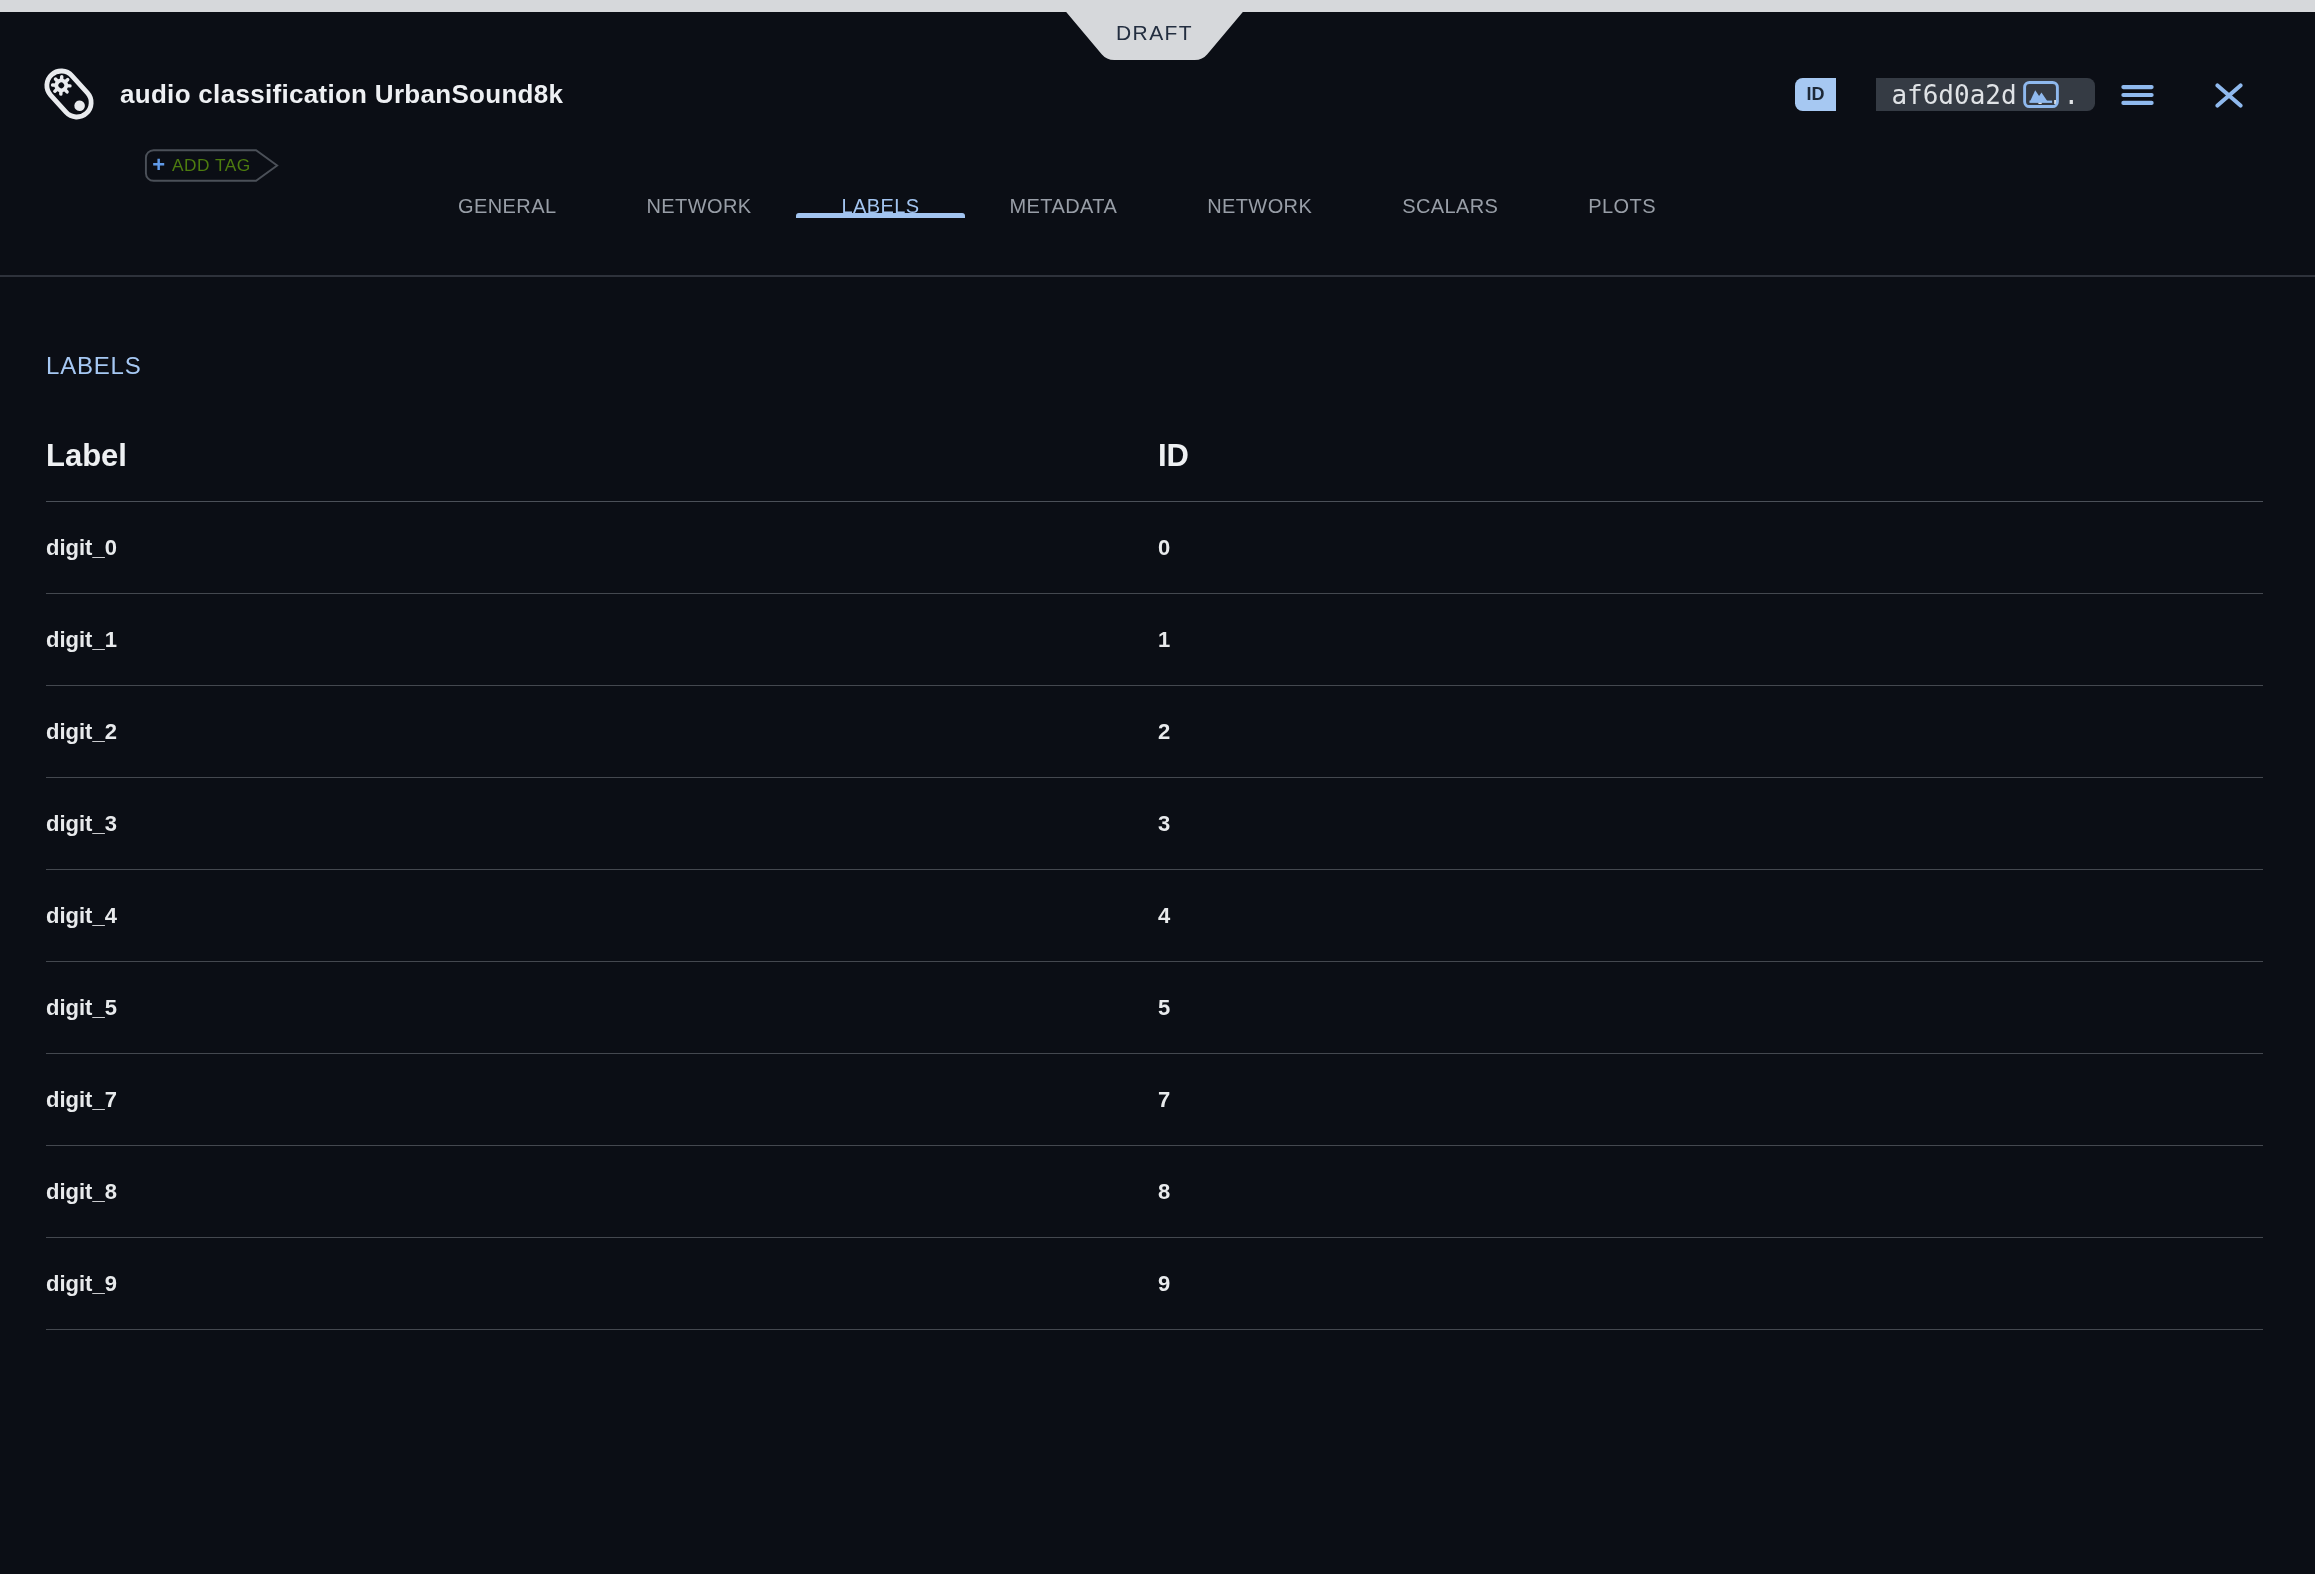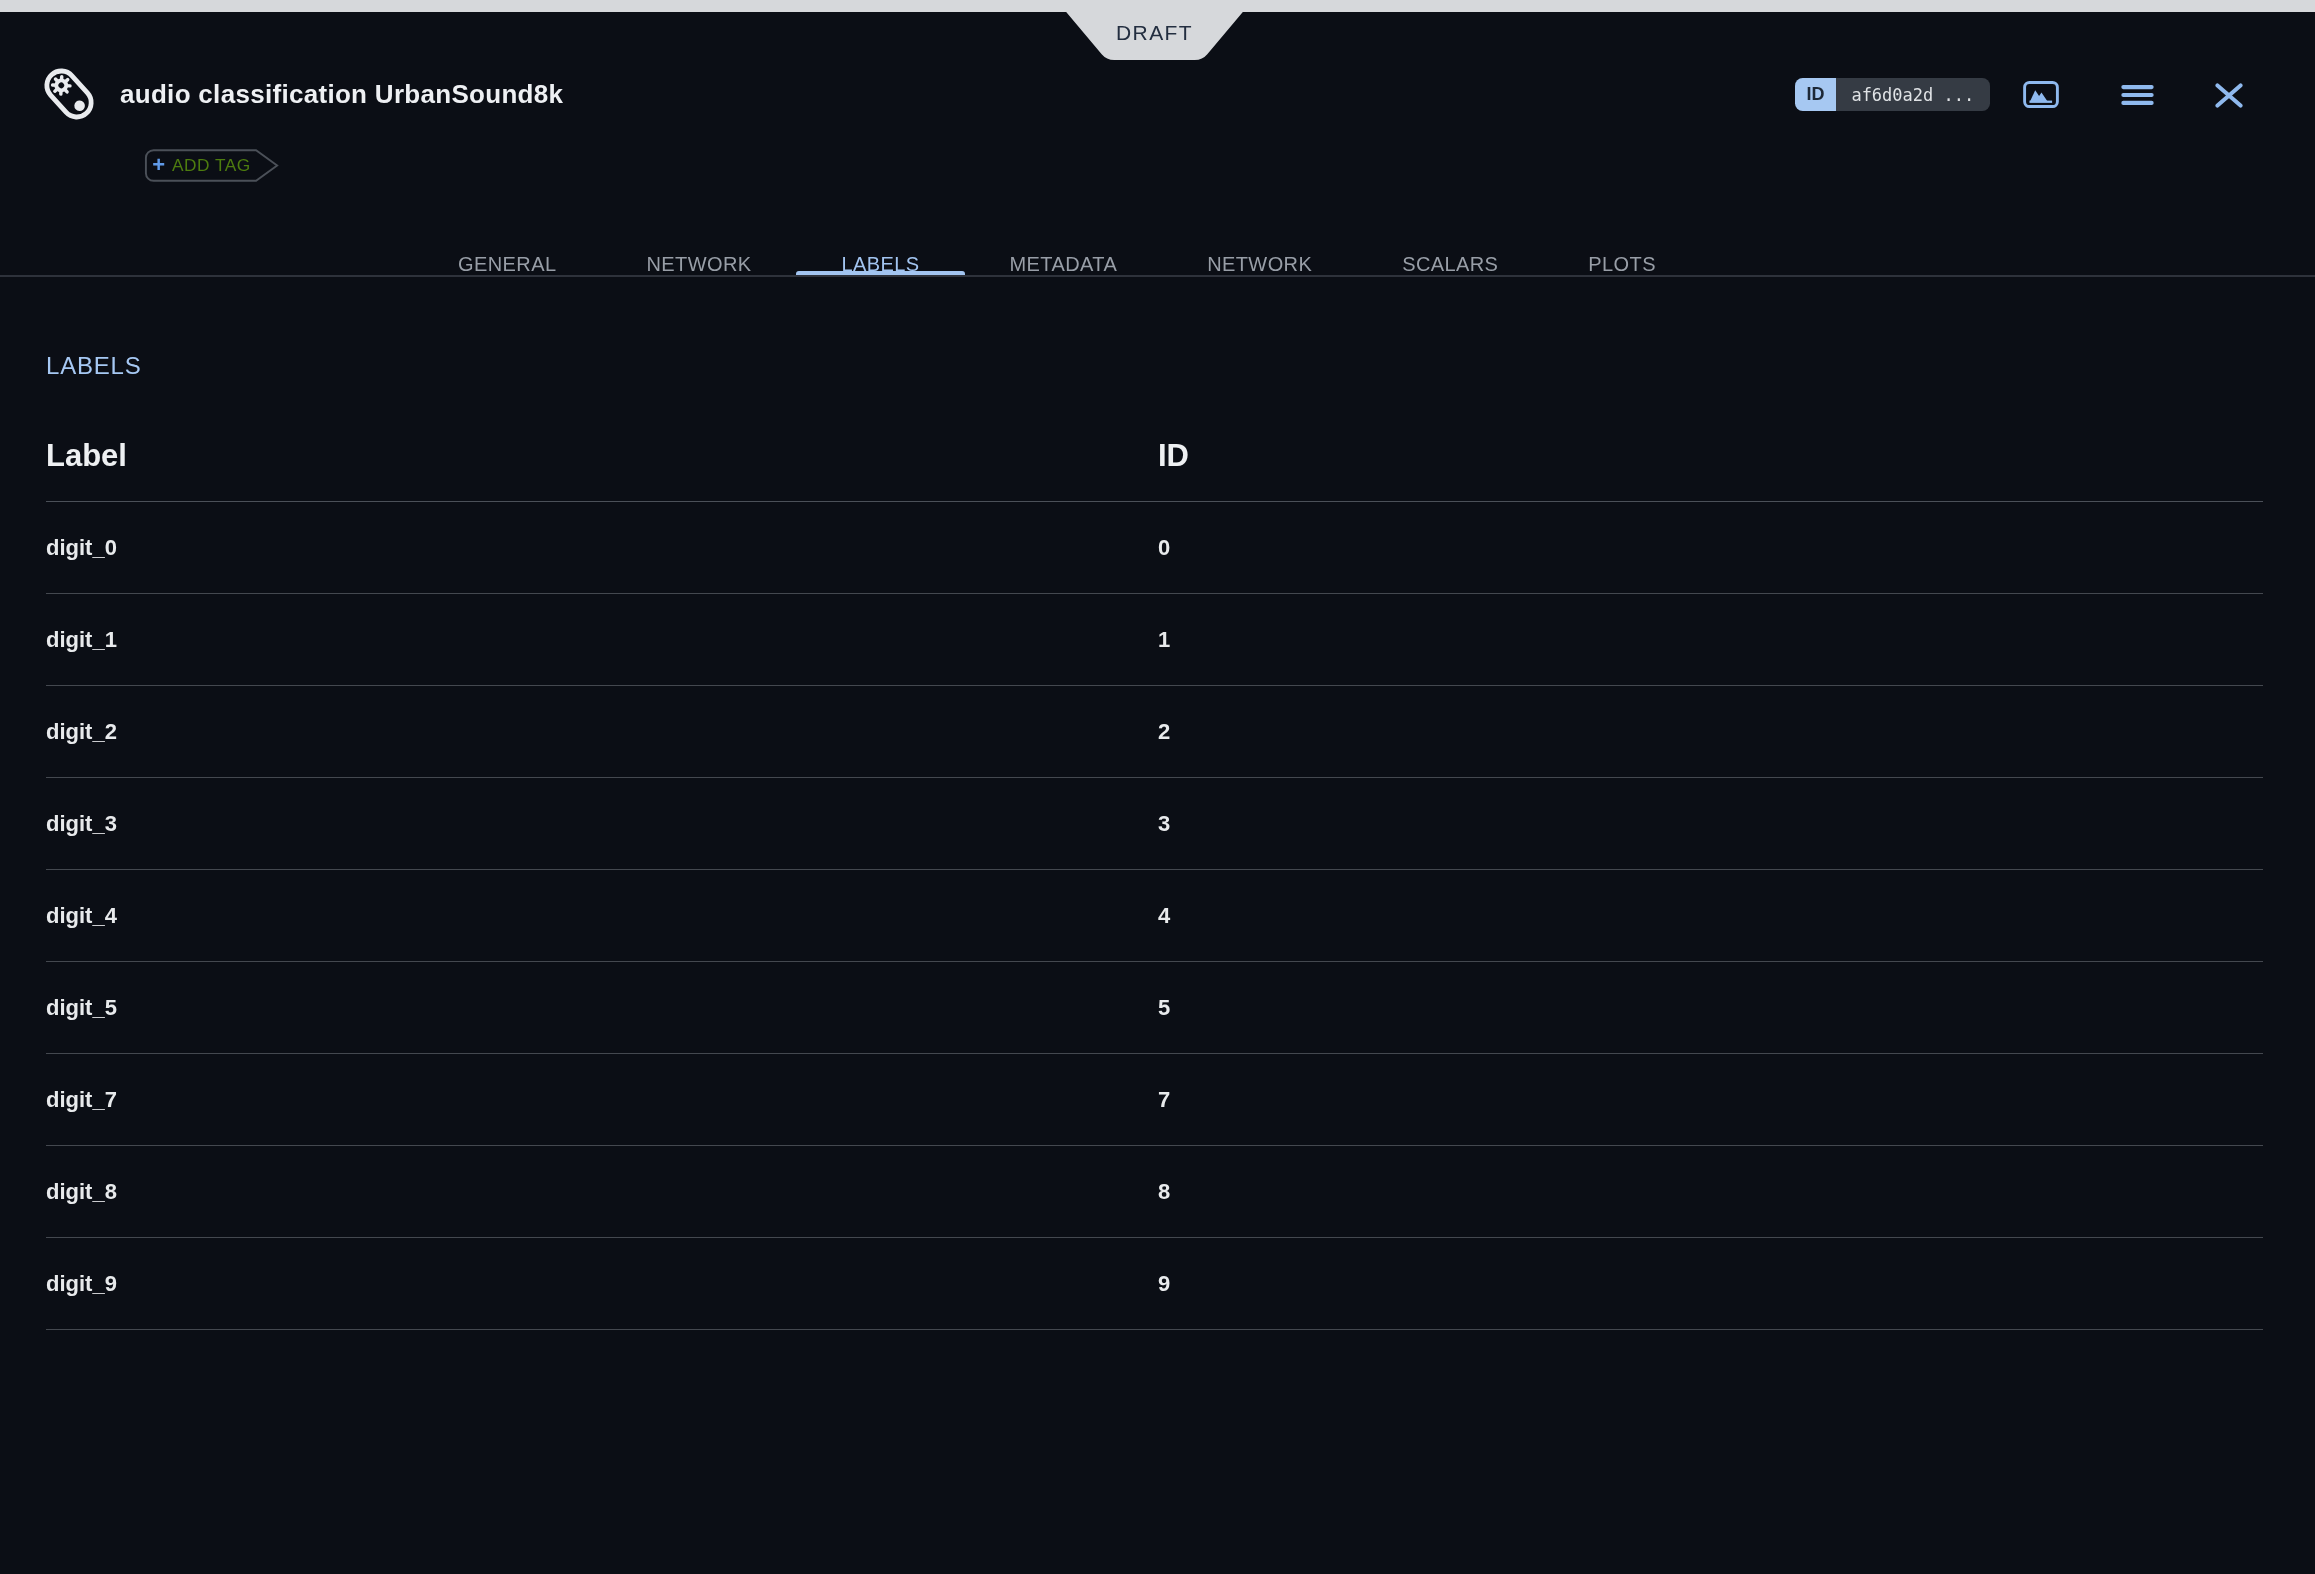--- a/index.html
+++ b/index.html
@@ -45,32 +45,32 @@
     display: flex; align-items: stretch; border-radius: 7.7px; overflow: hidden; cursor: pointer;
   }
   .id-badge-key {
     background: #a6c8f2; color: #1d2836; width: 41px;
     display: flex; align-items: center; justify-content: center;
     font-size: 18px; font-weight: 700;
   }
   .id-badge-value {
     background: #353b44; color: #e0e3e6; padding: 0 15.4px;
     display: flex; align-items: center;
-    font-family: "DejaVu Sans Mono", monospace; font-size: 17px;
+    font-family: "DejaVu Sans Mono", monospace; font-size: 26px; margin-left: 40px;
   }
 
   .icon-btn { position: absolute; cursor: pointer; background: none; border: none; padding: 0; line-height: 0; }
   .btn-image { left: 2023px; top: 81px; }
   .btn-menu  { left: 2121px; top: 85px; }
   .btn-close { left: 2215px; top: 83px; }
 
   
   .tabs {
     position: absolute; left: 0; top: 195px; width: 2114px; height: 81px;
-    display: flex; justify-content: center; align-items: flex-end;
+    display: flex; justify-content: center; align-items: flex-start;
   }
   .tab {
     position: relative; display: flex; align-items: center;
     padding: 0 45px; font-size: 20px; letter-spacing: 0.4px; color: #989ea7;
     cursor: pointer; user-select: none;
   }
   .tab.active { color: #a2c4f0; font-weight: 500; }
   .tab.active::after {
     content: ""; position: absolute; left: 0; right: 0; bottom: 0;
     height: 4.8px; background: #a2c4f0; border-radius: 2.9px 2.9px 0 0;

